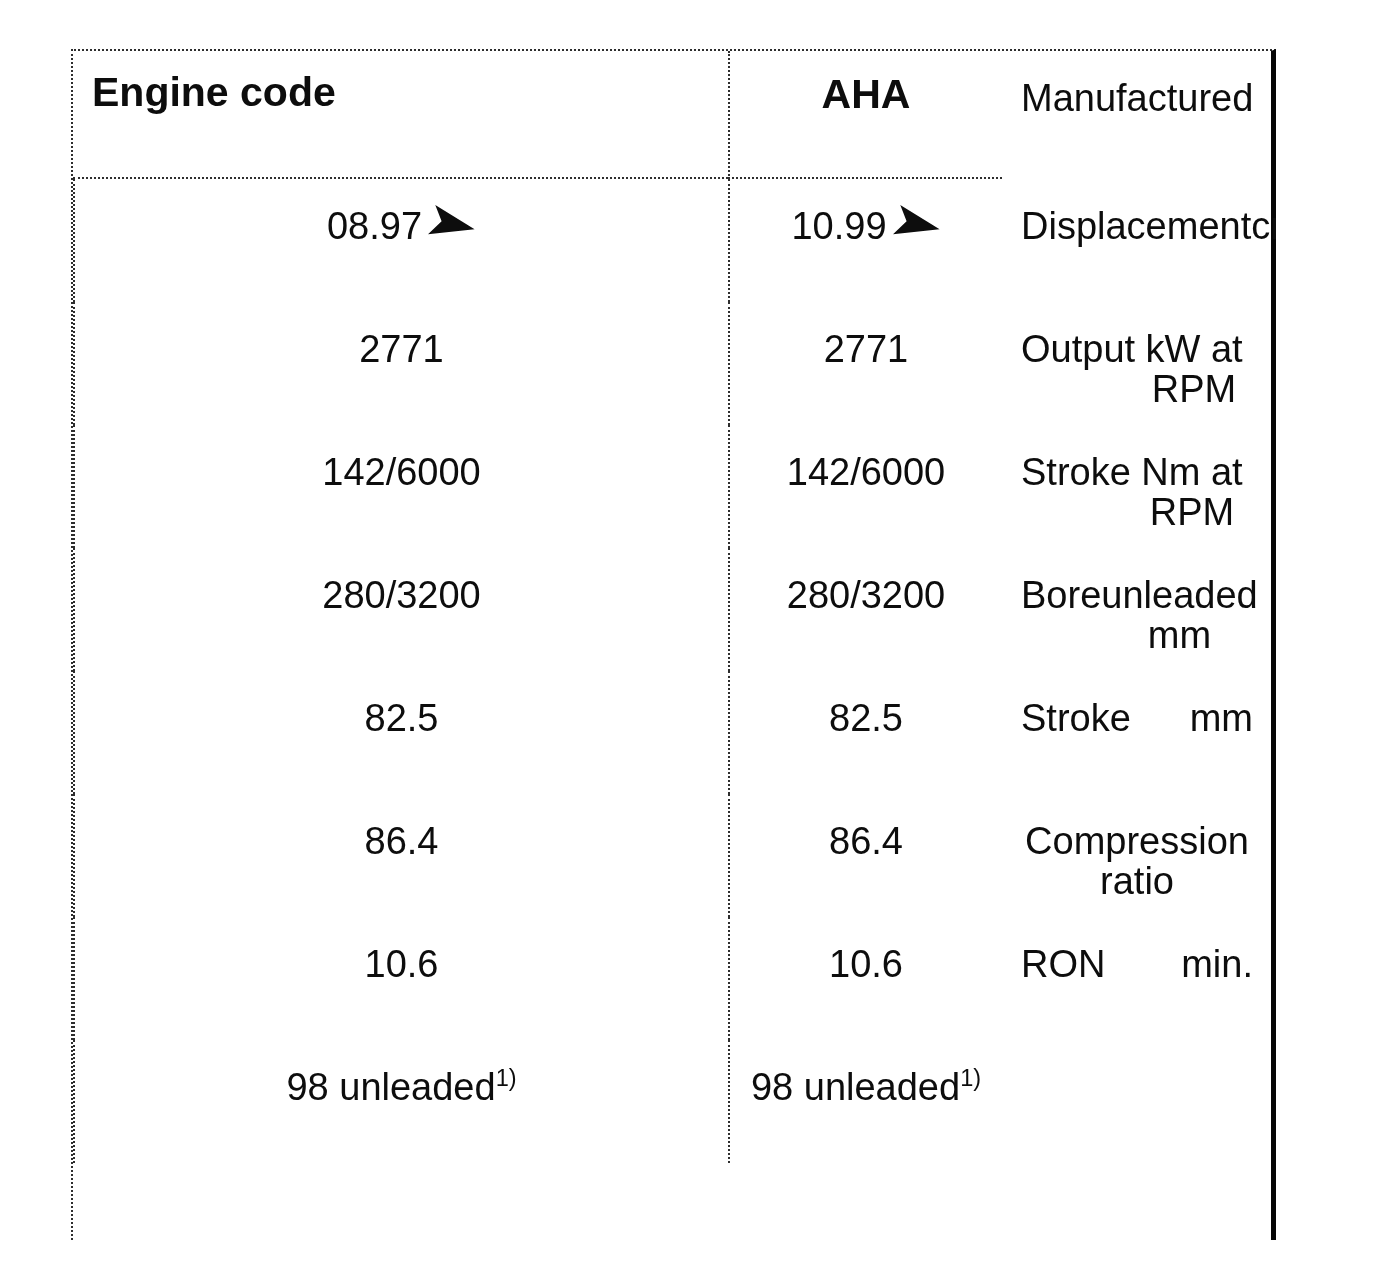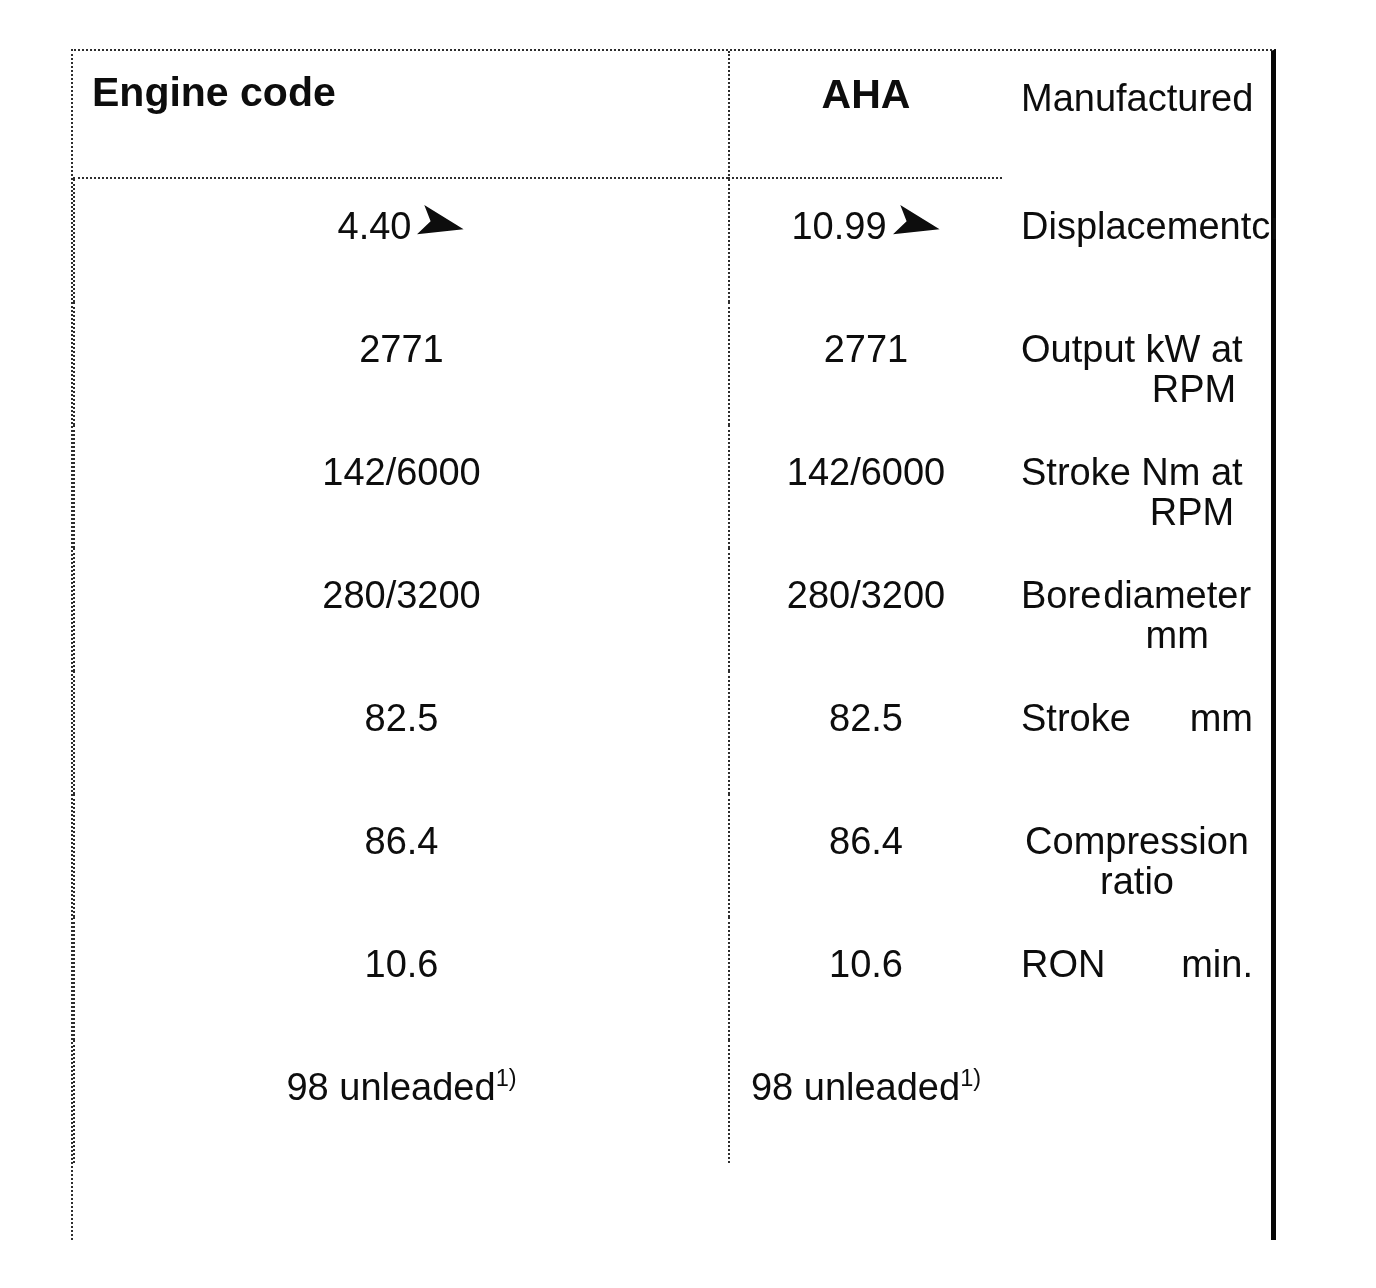--- a/index.html
+++ b/index.html
@@ -94,21 +94,21 @@
     </div>
     <div class="cell value-cell header-val sep hdr-bottom">
       <span>AHA</span>
     </div>
 
     <div class="cell label-cell">
       <span>Manufactured</span>
       <span><span></span></span>
     </div>
     <div class="cell value-cell sep">
-      <span class="val-wrap"><span>4.40</span><svg class="arrow-icon" viewBox="0 0 46 36">
+      <span class="val-wrap"><span>08.97</span><svg class="arrow-icon" viewBox="0 0 46 36">
             <polygon points="1,3 45,17 1,33 11,17" fill="#0d0d0d"></polygon>
           </svg></span>
     </div>
     <div class="cell value-cell sep">
       <span class="val-wrap"><span>10.99</span><svg class="arrow-icon" viewBox="0 0 46 36">
             <polygon points="1,3 45,17 1,33 11,17" fill="#0d0d0d"></polygon>
           </svg></span>
     </div>
 
     <div class="cell label-cell">
@@ -139,21 +139,21 @@
     </div>
     <div class="cell value-cell sep">
       <span class="val-wrap">280/3200</span>
     </div>
     <div class="cell value-cell sep">
       <span class="val-wrap">280/3200</span>
     </div>
 
     <div class="cell label-cell">
       <span>Bore</span>
-      <span><span>diameter mm</span></span>
+      <span><span>unleaded mm</span></span>
     </div>
     <div class="cell value-cell sep">
       <span class="val-wrap">82.5</span>
     </div>
     <div class="cell value-cell sep">
       <span class="val-wrap">82.5</span>
     </div>
 
     <div class="cell label-cell">
       <span>Stroke</span>

